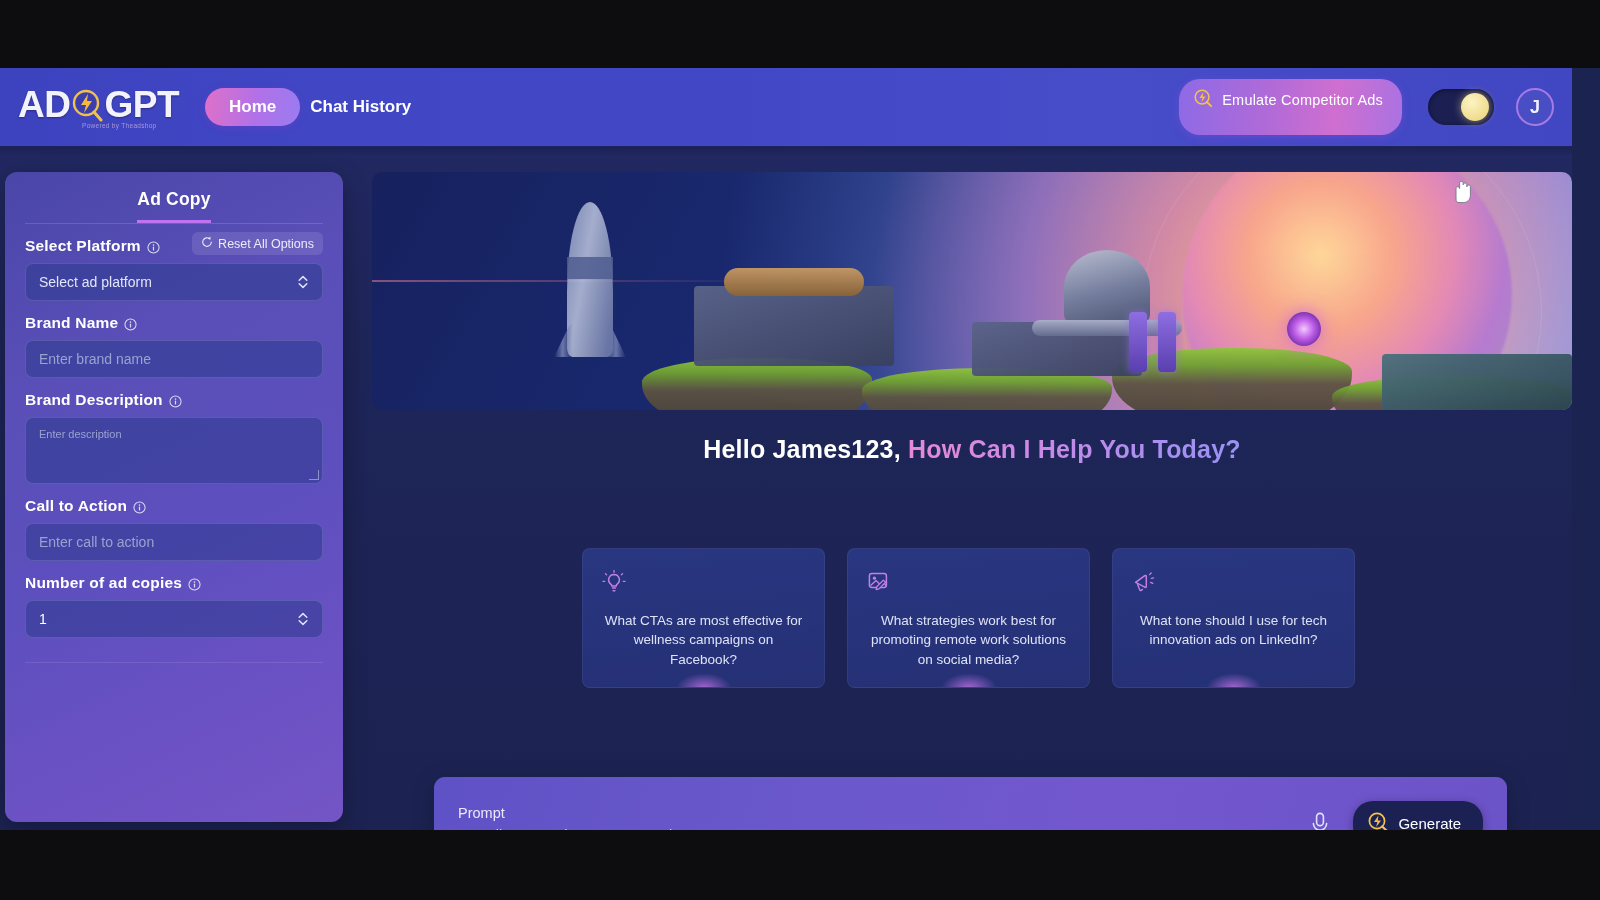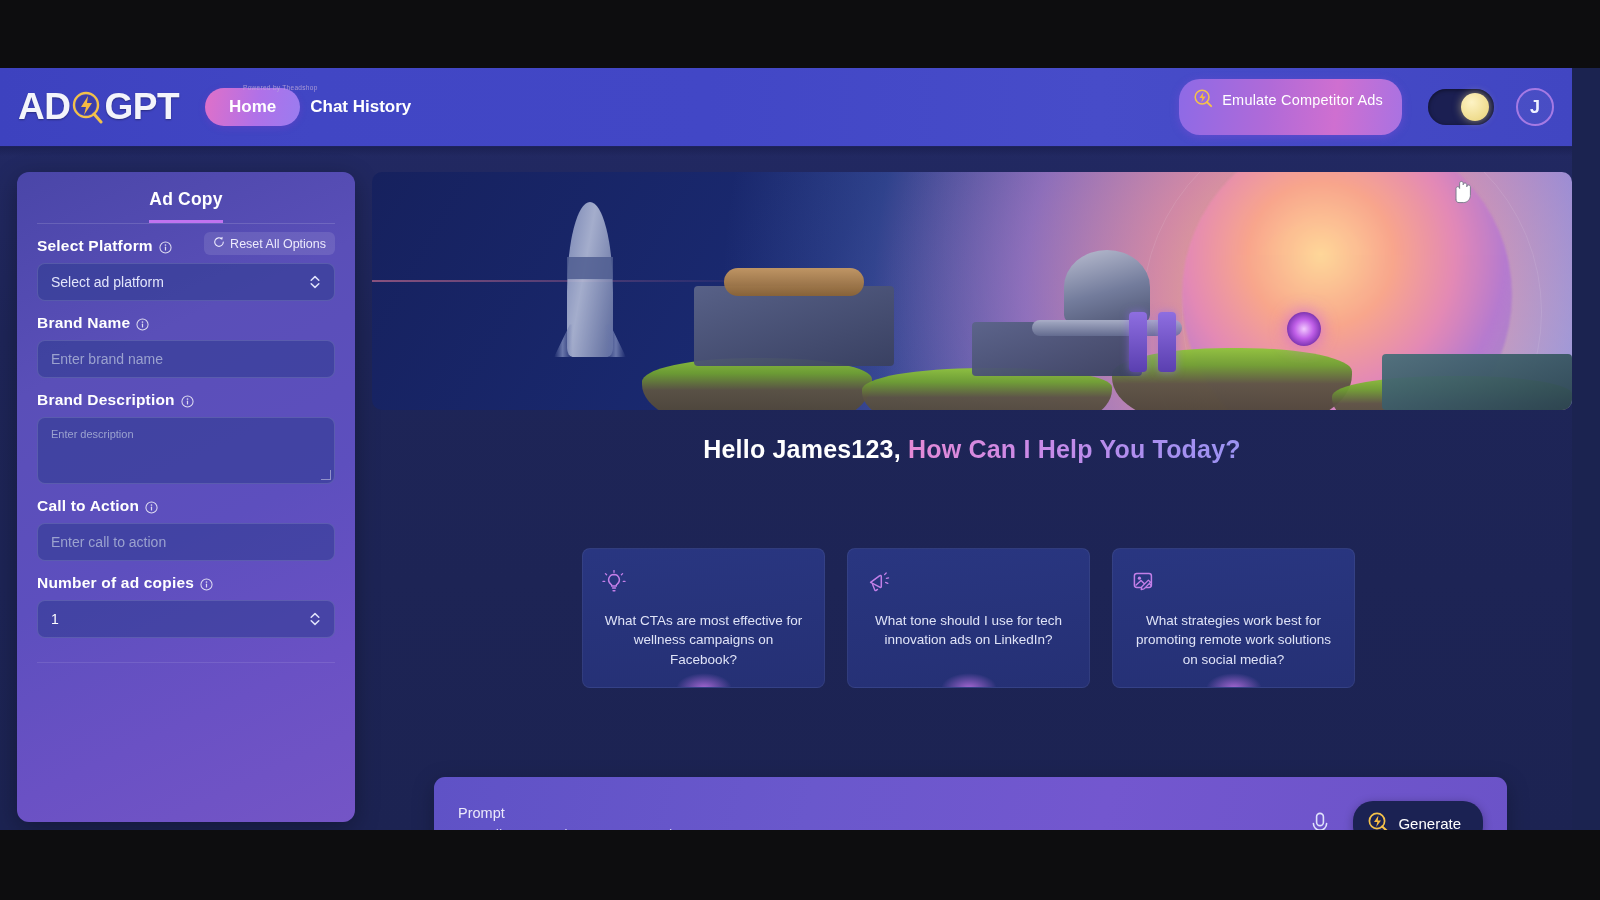--- a/index.html
+++ b/index.html
@@ -27,21 +27,21 @@
     position: absolute; left: 0; top: 0; width: 1572px; height: 79px;
     background: linear-gradient(90deg,#3d42bf 0%, #4146c4 20%, #4247c6 45%, #474cc9 70%, #4146c2 100%);
     display: flex; align-items: center;
     border-bottom: 1px solid rgba(0,0,0,0.22);
   }
   #header::after{
     content:""; position:absolute; left:0; bottom:-10px; width:100%; height:10px;
     background: linear-gradient(180deg, rgba(25,31,80,.85), rgba(30,37,88,0));
   }
 
-  .logo-wrap { margin-left: 18px; display: flex; flex-direction: row; width: 156px; }
+  .logo-wrap { margin-left: 18px; display: flex; flex-direction: column; width: 156px; }
   .logo-row { display:flex; align-items:center; position:relative; height:40px; }
   .logo-txt {
     font-size: 37px; font-weight: 700; letter-spacing: -0.5px;
     color: #f3f4fb; font-family: "Liberation Sans", sans-serif;
     text-shadow: 0 1px 2px rgba(0,0,0,.35);
   }
   .logo-mark { position: relative; width: 32px; height: 34px; margin: 0 1px; }
   .logo-sub {
     font-size: 6.5px; color: #b9a6d8; letter-spacing: 0.3px;
     margin-top: -3px; margin-left: 64px; opacity:.85; white-space:nowrap;
@@ -83,21 +83,21 @@
     border: 2px solid #a57ae4; display: flex; align-items: center; justify-content: center;
     color: #eef0ff; font-size: 18px; font-weight: 600; cursor: pointer;
     background: rgba(255,255,255,.04);
   }
 
   
   #cursor { position: absolute; left: 1448px; top: 106px; width: 26px; height: 32px; pointer-events:none; }
 
   
   #sidebar {
-    position: absolute; left: 17px; top: 104px; width: 338px; height: 650px;
+    position: absolute; left: 5px; top: 104px; width: 338px; height: 650px;
     border-radius: 12px;
     background: linear-gradient(155deg, #4a46a8 0%, #5a4fb8 28%, #5d4fbe 55%, #6a51c4 78%, #7455c6 100%);
     box-shadow: 0 6px 24px rgba(0,0,0,.3);
     padding: 0 20px; overflow: hidden;
   }
   .tabrow { display: flex; justify-content: center; position: relative; padding-top: 17px; }
   .tab {
     font-size: 17.5px; font-weight: 700; color: #fff; padding-bottom: 10px; cursor: pointer;
     border-bottom: 3px solid #c073f0; letter-spacing:.2px;
   }
@@ -437,43 +437,43 @@
                 <line x1="24" y1="12.4" x2="22.3" y2="12.4"></line>
               </g>
             </svg>
           </div>
           <div class="card-txt">What CTAs are most effective for wellness campaigns on Facebook?</div>
         </div>
 
         <div class="card">
           <div class="card-ico">
             <svg width="26" height="26" viewBox="0 0 26 26">
+              <rect x="3.4" y="4.4" width="17" height="14" rx="2.4" fill="none" stroke="#c37fe8" stroke-width="1.5"></rect>
+              <circle cx="8.4" cy="9.2" r="1.6" fill="#c37fe8"></circle>
+              <path d="M4.6 16.4 10 11.4l4.2 4.2 2.6-2.4 3.4 3.2" fill="none" stroke="#c37fe8" stroke-width="1.4" stroke-linejoin="round"></path>
+              <path d="M22.6 13.4 15.4 20.6l-.6 3 3-.7 7.2-7.2-2.4-2.3Z" fill="#2a3884" stroke="#c37fe8" stroke-width="1.4" stroke-linejoin="round" transform="translate(-3.4,-1.2) scale(0.92)"></path>
+            </svg>
+          </div>
+          <div class="card-txt">What strategies work best for promoting remote work solutions on social media?</div>
+        </div>
+
+        <div class="card">
+          <div class="card-ico">
+            <svg width="26" height="26" viewBox="0 0 26 26">
               <path d="M4.6 13.4 13.8 6.6c.6-.5 1.5 0 1.5.8v10c0 .8-.9 1.3-1.5.8L4.6 13.4Z" fill="none" stroke="#c37fe8" stroke-width="1.5" stroke-linejoin="round"></path>
               <path d="M6.6 15.6 8.8 21c.2.6.9.8 1.4.4l1.3-1" fill="none" stroke="#c37fe8" stroke-width="1.4" stroke-linecap="round"></path>
               <g stroke="#c37fe8" stroke-width="1.3" stroke-linecap="round">
                 <line x1="18.6" y1="5.6" x2="20.2" y2="4"></line>
                   <line x1="20.4" y1="9.4" x2="22.6" y2="8.8"></line>
                 <line x1="19.6" y1="13.4" x2="21.8" y2="14.4"></line>
               </g>
             </svg>
           </div>
           <div class="card-txt">What tone should I use for tech innovation ads on LinkedIn?</div>
         </div>
-
-        <div class="card">
-          <div class="card-ico">
-            <svg width="26" height="26" viewBox="0 0 26 26">
-              <rect x="3.4" y="4.4" width="17" height="14" rx="2.4" fill="none" stroke="#c37fe8" stroke-width="1.5"></rect>
-              <circle cx="8.4" cy="9.2" r="1.6" fill="#c37fe8"></circle>
-              <path d="M4.6 16.4 10 11.4l4.2 4.2 2.6-2.4 3.4 3.2" fill="none" stroke="#c37fe8" stroke-width="1.4" stroke-linejoin="round"></path>
-              <path d="M22.6 13.4 15.4 20.6l-.6 3 3-.7 7.2-7.2-2.4-2.3Z" fill="#2a3884" stroke="#c37fe8" stroke-width="1.4" stroke-linejoin="round" transform="translate(-3.4,-1.2) scale(0.92)"></path>
-            </svg>
-          </div>
-          <div class="card-txt">What strategies work best for promoting remote work solutions on social media?</div>
-        </div>
       </div>
 
       <div id="promptbar">
         <div class="pb-left">
           <div class="pb-title">Prompt</div>
           <div class="pb-sub">Describe your ad copy. Get creative...</div>
         </div>
         <div id="mic">
           <svg width="22" height="26" viewBox="0 0 22 26">
             <rect x="7.6" y="2.4" width="6.8" height="12.2" rx="3.4" fill="none" stroke="#dfe2fb" stroke-width="1.6"></rect>

